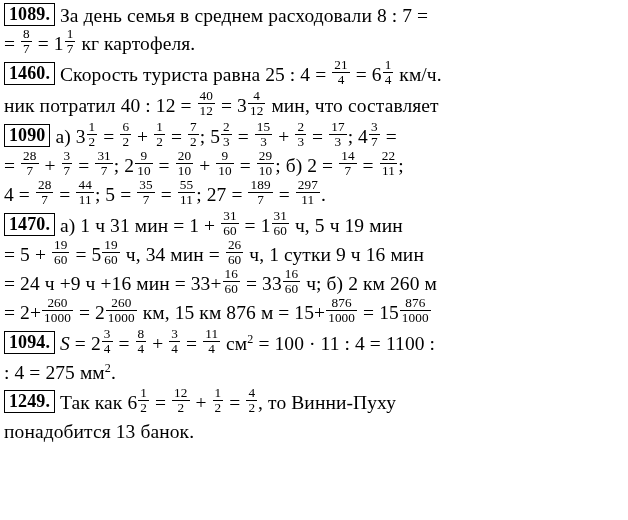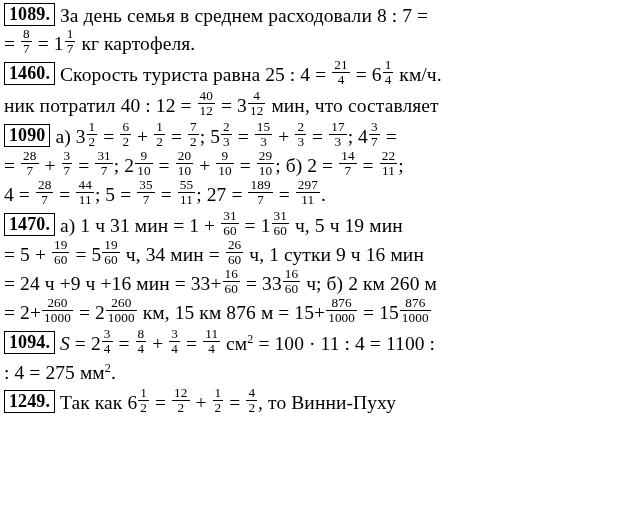--- a/index.html
+++ b/index.html
@@ -120,15 +120,18 @@
     </span>
     <span class="line">
       : 4 = 275 мм<span class="sup">2</span>.
     </span>
   </div>
 
   <div class="entry">
     <span class="line">
       <span class="num-box">1249.</span><span class="txt">Так как 6<span class="frac"><span class="n">1</span><span class="d">2</span></span> = <span class="frac"><span class="n">12</span><span class="d">2</span></span> + <span class="frac"><span class="n">1</span><span class="d">2</span></span> = <span class="frac"><span class="n">4</span><span class="d">2</span></span>, то Винни-Пуху</span>
     </span>
+    <span class="line">
+      понадобится 13 банок.
+    </span>
   </div>
 
 </div>
 
 </body></html>

